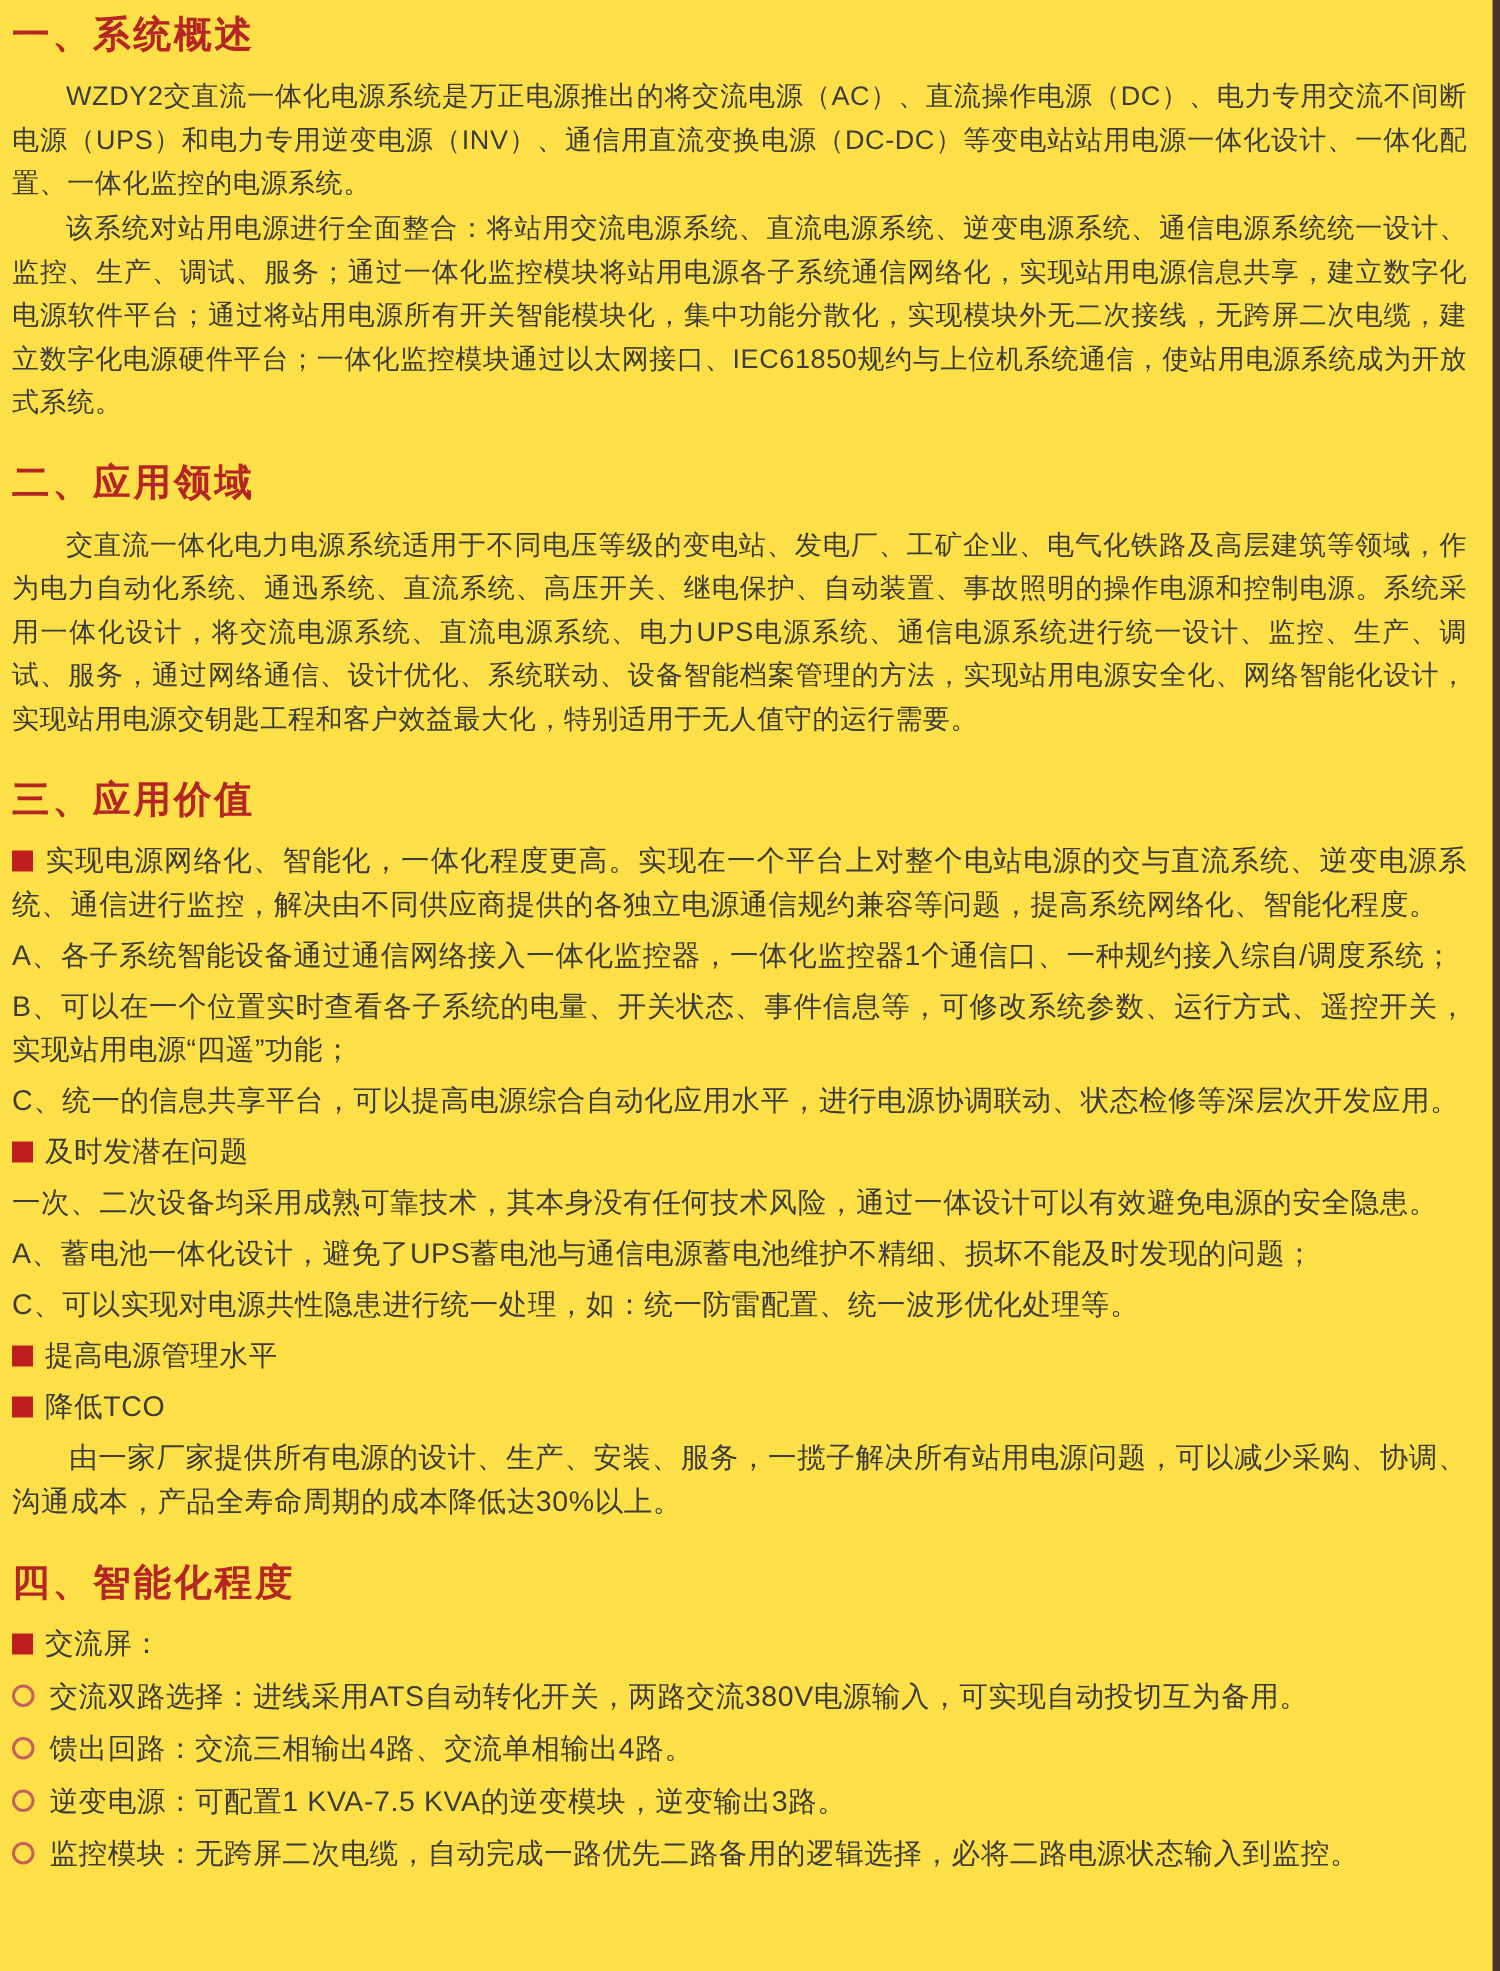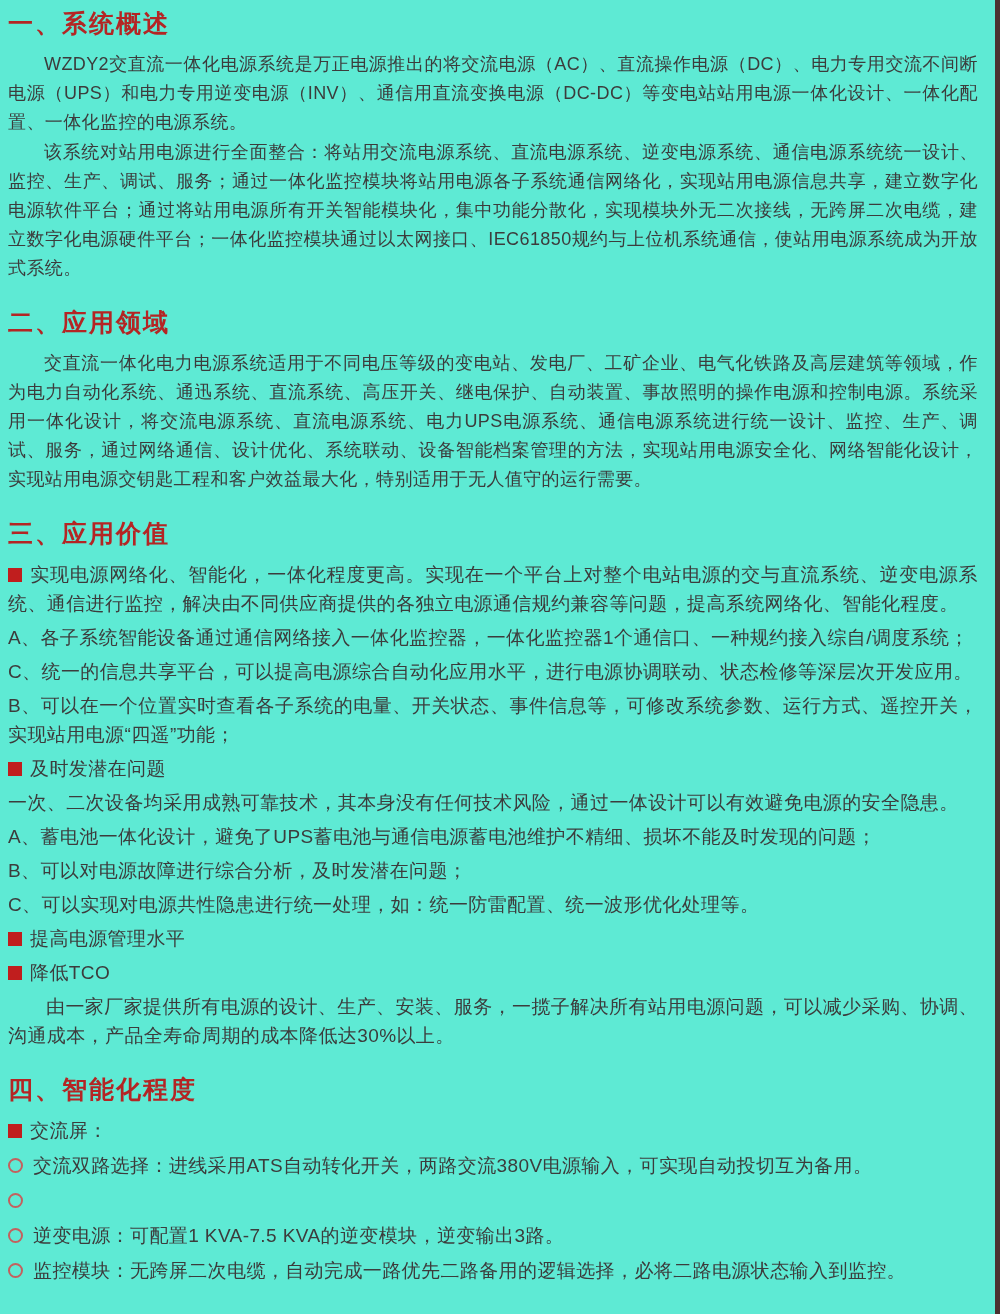--- a/index.html
+++ b/index.html
@@ -1,20 +1,20 @@
 <!DOCTYPE html>
 <html><head>
 <meta charset="utf-8">
 <style>
   html, body { margin: 0; padding: 0; background: #fff; }
   .page {
     position: relative;
     width: 1000px;
     height: 1314px;
-    background: #5eead4;
+    background: #fde047;
     overflow: hidden;
     font-family: "Liberation Sans", sans-serif;
     color: #3c3c3c;
     box-sizing: border-box;
     padding: 6px 22px 10px 8px;
   }
   .edge-bar {
     position: absolute;
     top: 0; right: 0;
     width: 5px; height: 100%;
@@ -72,33 +72,32 @@
   <p class="para indent">WZDY2交直流一体化电源系统是万正电源推出的将交流电源（AC）、直流操作电源（DC）、电力专用交流不间断电源（UPS）和电力专用逆变电源（INV）、通信用直流变换电源（DC-DC）等变电站站用电源一体化设计、一体化配置、一体化监控的电源系统。</p>
   <p class="para indent">该系统对站用电源进行全面整合：将站用交流电源系统、直流电源系统、逆变电源系统、通信电源系统统一设计、监控、生产、调试、服务；通过一体化监控模块将站用电源各子系统通信网络化，实现站用电源信息共享，建立数字化电源软件平台；通过将站用电源所有开关智能模块化，集中功能分散化，实现模块外无二次接线，无跨屏二次电缆，建立数字化电源硬件平台；一体化监控模块通过以太网接口、IEC61850规约与上位机系统通信，使站用电源系统成为开放式系统。</p>
 
   <h2 class="sec-heading">二、应用领域</h2>
   <p class="para indent">交直流一体化电力电源系统适用于不同电压等级的变电站、发电厂、工矿企业、电气化铁路及高层建筑等领域，作为电力自动化系统、通迅系统、直流系统、高压开关、继电保护、自动装置、事故照明的操作电源和控制电源。系统采用一体化设计，将交流电源系统、直流电源系统、电力UPS电源系统、通信电源系统进行统一设计、监控、生产、调试、服务，通过网络通信、设计优化、系统联动、设备智能档案管理的方法，实现站用电源安全化、网络智能化设计，实现站用电源交钥匙工程和客户效益最大化，特别适用于无人值守的运行需要。</p>
 
   <h2 class="sec-heading">三、应用价值</h2>
 
   <div class="block"><span class="sq"></span><span>实现电源网络化、智能化，一体化程度更高。实现在一个平台上对整个电站电源的交与直流系统、逆变电源系统、通信进行监控，解决由不同供应商提供的各独立电源通信规约兼容等问题，提高系统网络化、智能化程度。</span></div>
   <div class="block"><span>A、各子系统智能设备通过通信网络接入一体化监控器，一体化监控器1个通信口、一种规约接入综自/调度系统；</span></div>
+  <div class="block"><span>B、可以在一个位置实时查看各子系统的电量、开关状态、事件信息等，可修改系统参数、运行方式、遥控开关，实现站用电源“四遥”功能；</span></div>
   <div class="block"><span>C、统一的信息共享平台，可以提高电源综合自动化应用水平，进行电源协调联动、状态检修等深层次开发应用。</span></div>
-  <div class="block"><span>B、可以在一个位置实时查看各子系统的电量、开关状态、事件信息等，可修改系统参数、运行方式、遥控开关，实现站用电源“四遥”功能；</span></div>
   <div class="block"><span class="sq"></span><span>及时发潜在问题</span></div>
   <div class="block"><span>一次、二次设备均采用成熟可靠技术，其本身没有任何技术风险，通过一体设计可以有效避免电源的安全隐患。</span></div>
   <div class="block"><span>A、蓄电池一体化设计，避免了UPS蓄电池与通信电源蓄电池维护不精细、损坏不能及时发现的问题；</span></div>
-  <div class="block"><span>B、可以对电源故障进行综合分析，及时发潜在问题；</span></div>
   <div class="block"><span>C、可以实现对电源共性隐患进行统一处理，如：统一防雷配置、统一波形优化处理等。</span></div>
   <div class="block"><span class="sq"></span><span>提高电源管理水平</span></div>
   <div class="block"><span class="sq"></span><span>降低TCO</span></div>
   <div class="block indent"><span>由一家厂家提供所有电源的设计、生产、安装、服务，一揽子解决所有站用电源问题，可以减少采购、协调、沟通成本，产品全寿命周期的成本降低达30%以上。</span></div>
 
   <h2 class="sec-heading">四、智能化程度</h2>
 
   <div class="block comp-item"><span class="sq"></span><span>交流屏：</span></div>
   <div class="block comp-item"><span class="circ"></span><span>交流双路选择：进线采用ATS自动转化开关，两路交流380V电源输入，可实现自动投切互为备用。</span></div>
-  <div class="block comp-item"><span class="circ"></span></div>
+  <div class="block comp-item"><span class="circ"></span><span>馈出回路：交流三相输出4路、交流单相输出4路。</span></div>
   <div class="block comp-item"><span class="circ"></span><span>逆变电源：可配置1 KVA-7.5 KVA的逆变模块，逆变输出3路。</span></div>
   <div class="block comp-item"><span class="circ"></span><span>监控模块：无跨屏二次电缆，自动完成一路优先二路备用的逻辑选择，必将二路电源状态输入到监控。</span></div>
 
   <div class="edge-bar"></div>
 </div>
 
 </body></html>

